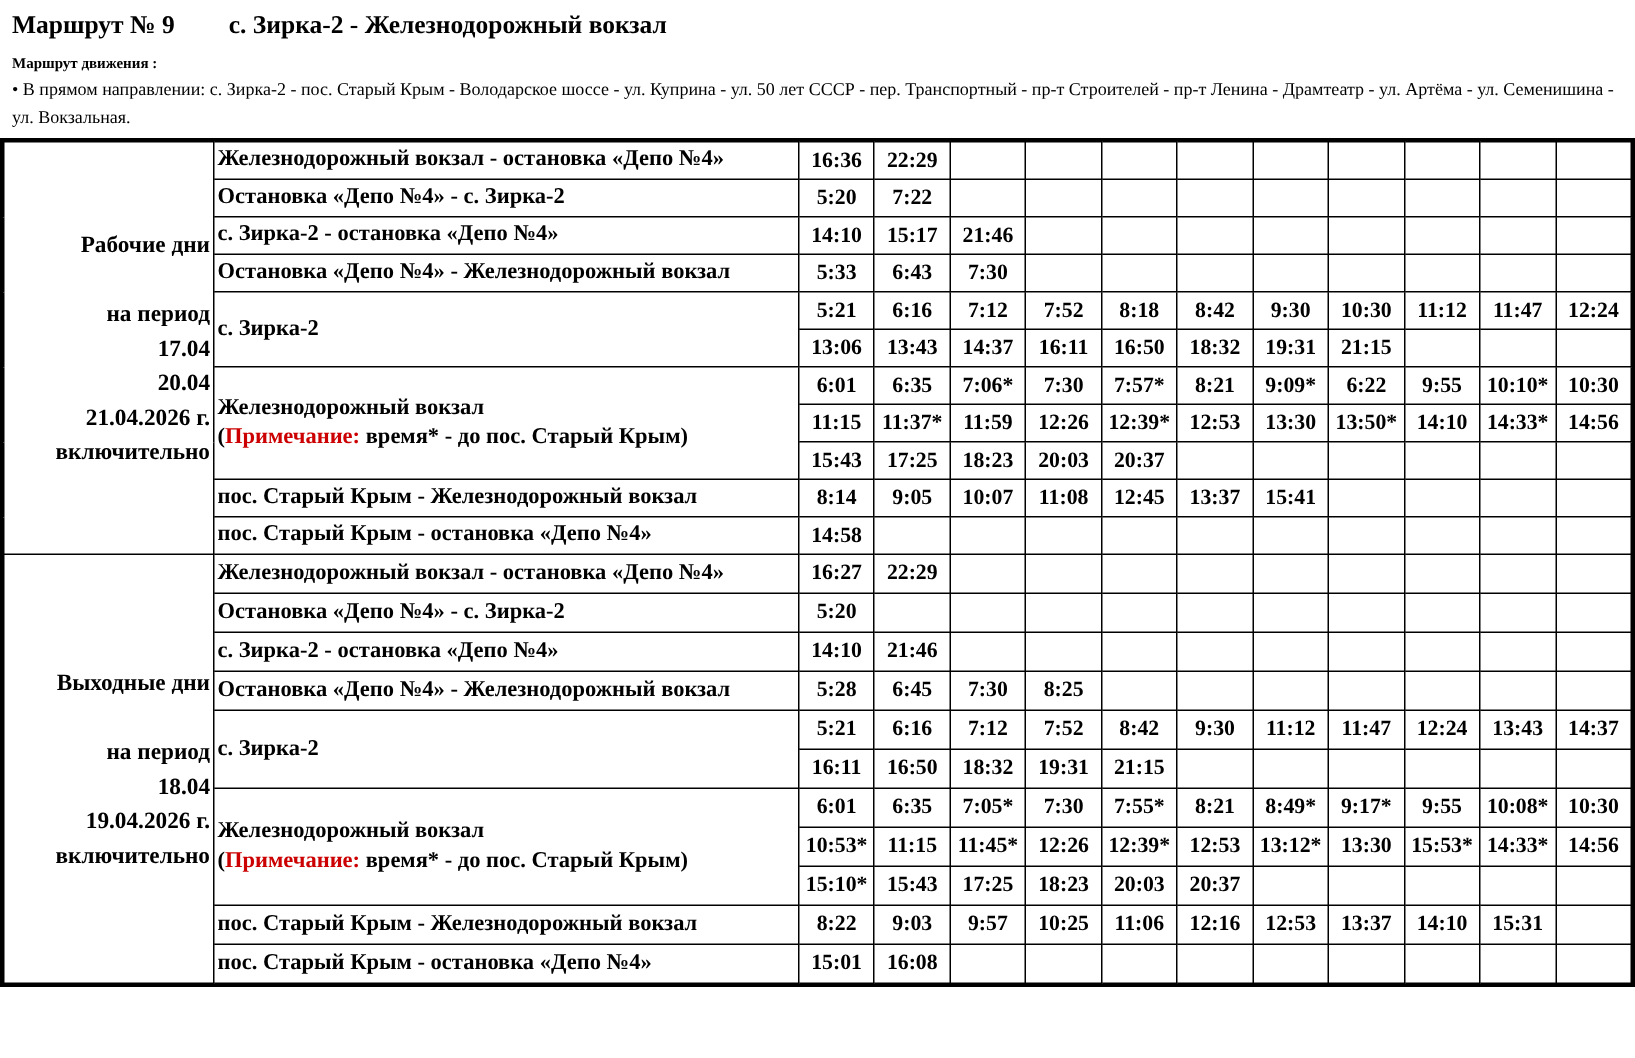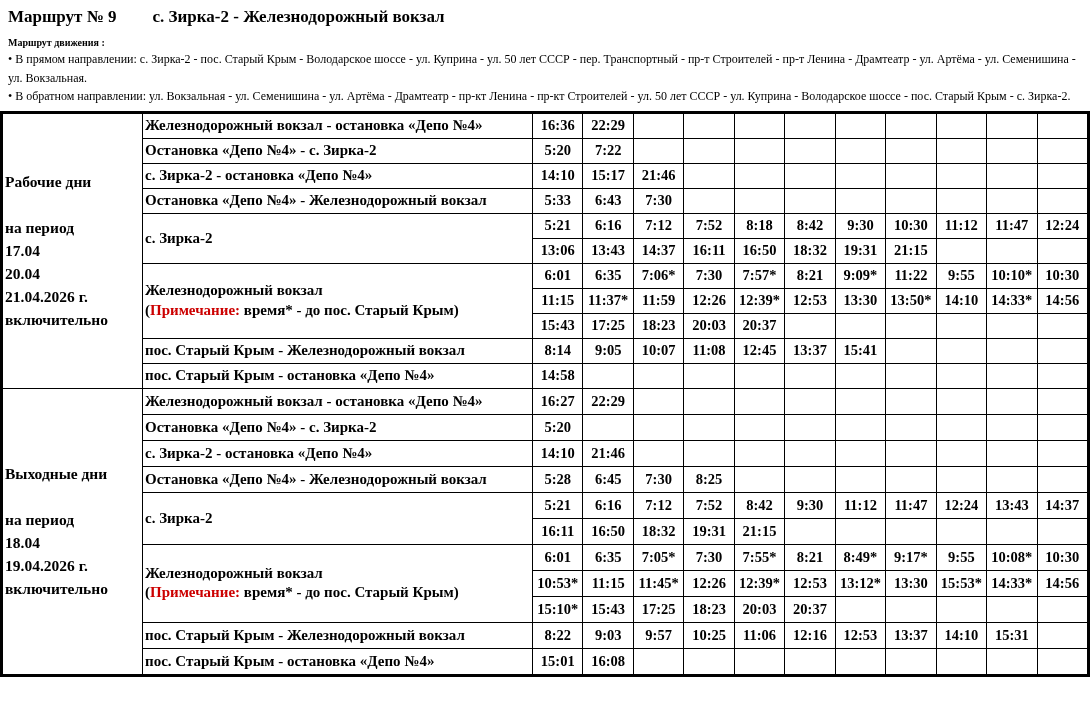--- a/index.html
+++ b/index.html
@@ -35,21 +35,21 @@
   }
   table.sched td {
     border: 1px solid #000;
     padding: 0 2px;
     box-sizing: border-box;
     overflow: hidden;
   }
   tr.sec0 { height: 25px; }
   tr.sec1 { height: 26px; }
   td.day-cell {
-    text-align: left;
+    text-align: right;
     vertical-align: middle;
     font-weight: bold;
     font-size: 15.5px;
   }
   td.day-cell div { line-height: 23px; }
   td.label-cell {
     text-align: left;
     vertical-align: middle;
     font-weight: bold;
     font-size: 15px;
@@ -69,21 +69,20 @@
 </head>
 <body>
 
 <div class="page">
   <div class="hdr">
     <div class="title-row">
       <span>Маршрут № 9</span><span class="title-route-name">с. Зирка-2  - Железнодорожный вокзал</span>
     </div>
     <div class="subtitle">Маршрут движения :</div>
     <div class="dir">• В прямом направлении: с. Зирка-2 - пос. Старый Крым - Володарское шоссе - ул. Куприна - ул. 50 лет СССР - пер. Транспортный - пр-т Строителей - пр-т Ленина - Драмтеатр - ул. Артёма - ул. Семенишина - ул. Вокзальная.</div>
-    <div class="dir">• В обратном направлении: ул. Вокзальная - ул. Семенишина - ул. Артёма - Драмтеатр - пр-кт Ленина - пр-кт Строителей - ул. 50 лет СССР - ул. Куприна - Володарское шоссе - пос. Старый Крым - с. Зирка-2.</div>
   </div>
 
   <div class="tbl-wrap">
     <table class="sched">
       <colgroup>
         <col style="width:140px">
         <col style="width:390px">
       </colgroup>
       <tbody id="sched-body">
           <tr class="sec0">
@@ -193,21 +192,21 @@
               <div>Железнодорожный вокзал</div>
               <div><span>(</span><span class="note-red">Примечание:</span><span> время* - до пос. Старый Крым)</span></div>
             </td>
             <td class="time-cell">6:01</td>
             <td class="time-cell">6:35</td>
             <td class="time-cell">7:06*</td>
             <td class="time-cell">7:30</td>
             <td class="time-cell">7:57*</td>
             <td class="time-cell">8:21</td>
             <td class="time-cell">9:09*</td>
-            <td class="time-cell">11:22</td>
+            <td class="time-cell">6:22</td>
             <td class="time-cell">9:55</td>
             <td class="time-cell">10:10*</td>
             <td class="time-cell">10:30</td>
           </tr>
           <tr class="sec0">
             <td class="time-cell">11:15</td>
             <td class="time-cell">11:37*</td>
             <td class="time-cell">11:59</td>
             <td class="time-cell">12:26</td>
             <td class="time-cell">12:39*</td>

